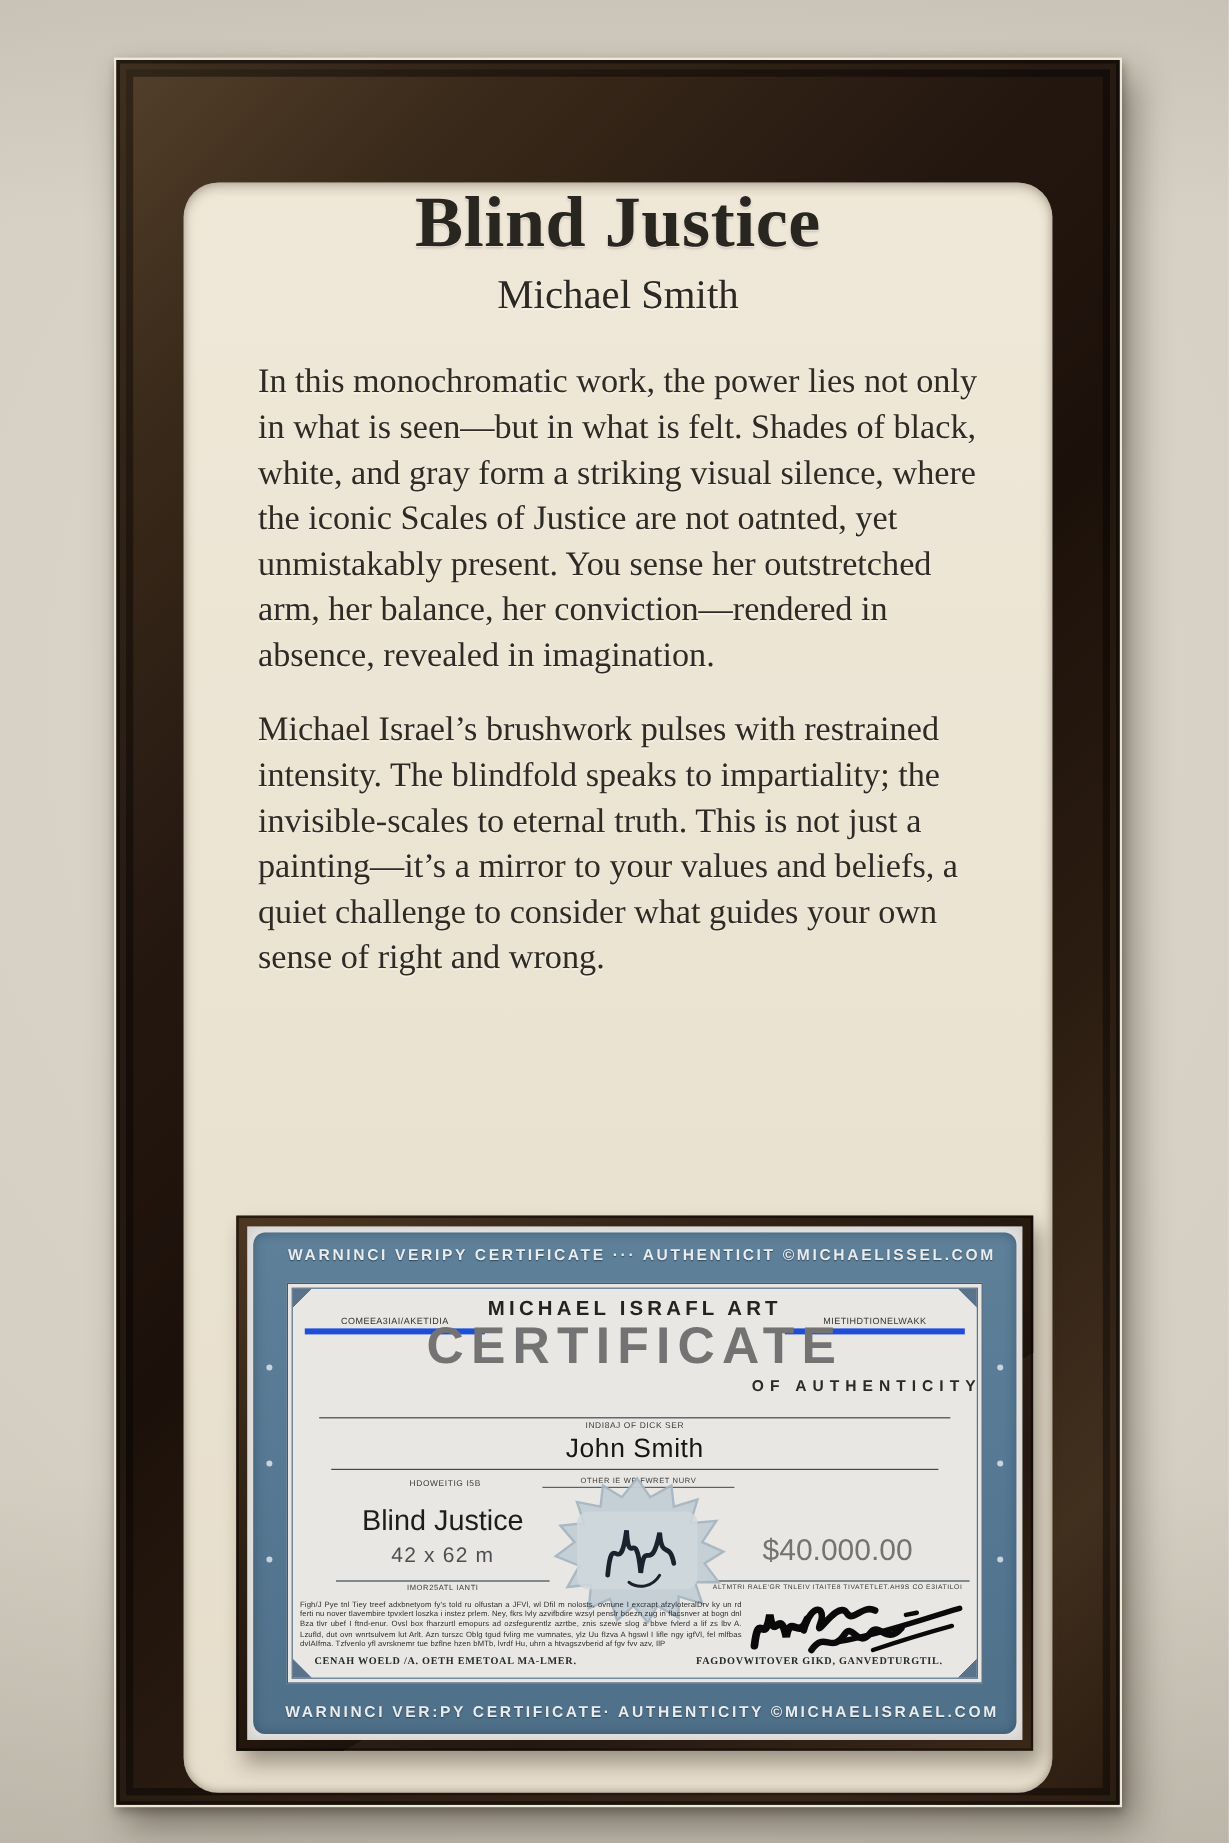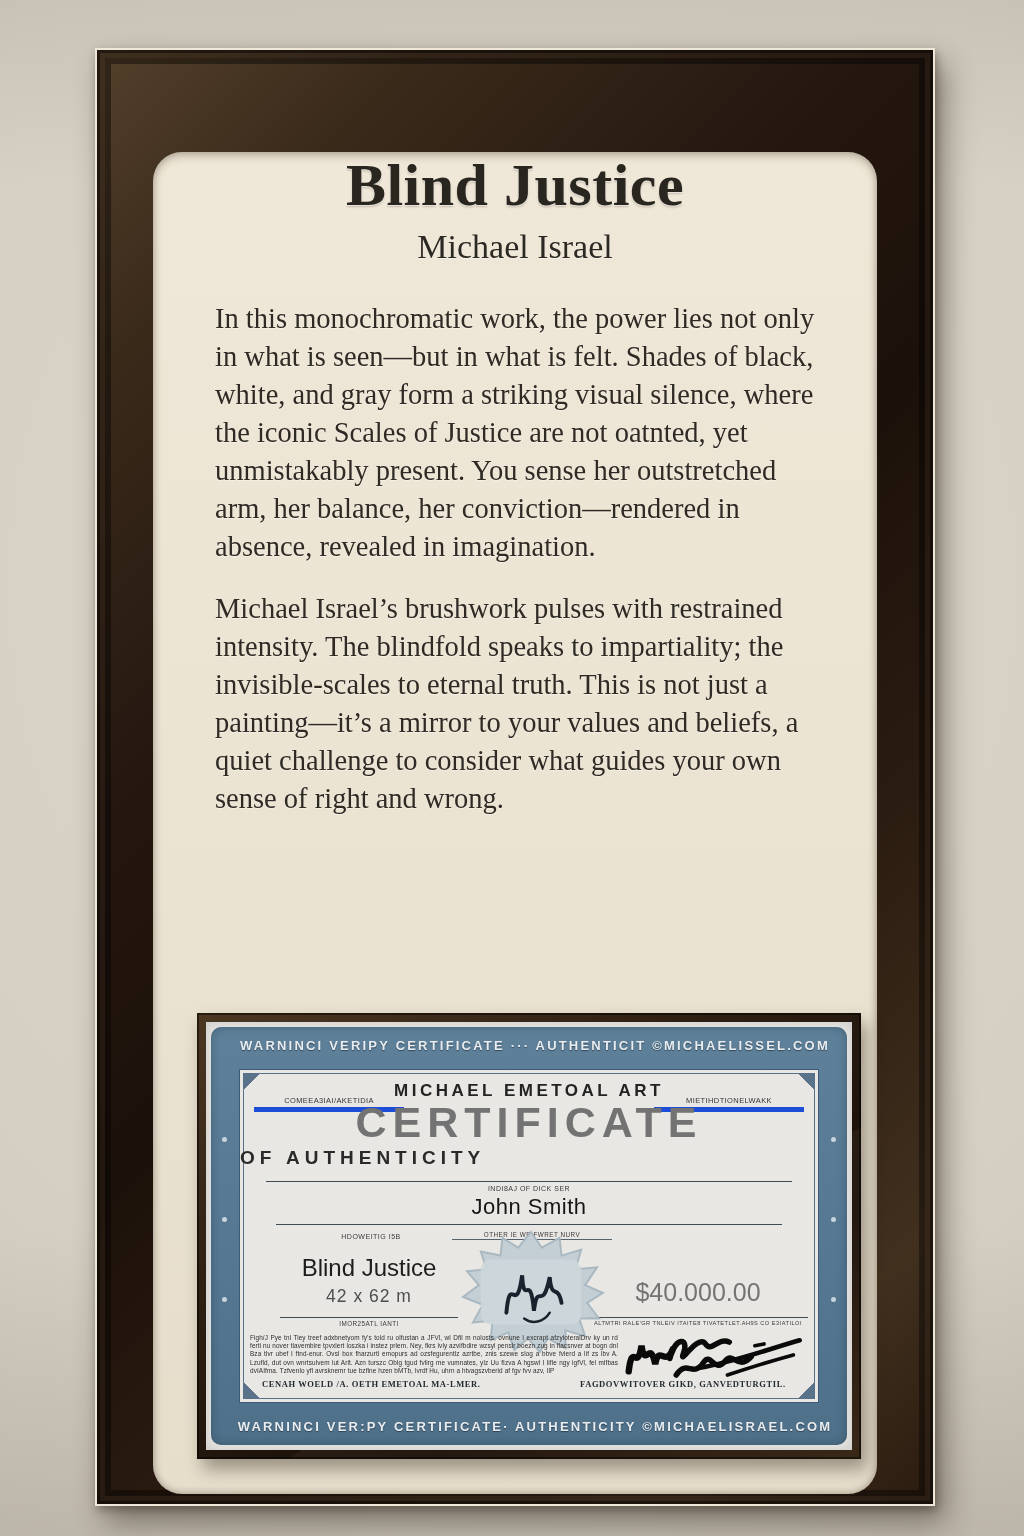--- a/index.html
+++ b/index.html
@@ -78,21 +78,21 @@
   .corner{position:absolute;width:16px;height:16px;background:linear-gradient(135deg,#4a6681 48%, transparent 50%);opacity:.9;}
   .corner.tl{left:4px;top:4px;}
   .corner.tr{right:4px;top:4px;transform:rotate(90deg);}
   .corner.br{right:4px;bottom:4px;transform:rotate(180deg);}
   .corner.bl{left:4px;bottom:4px;transform:rotate(270deg);}
   .c-abs{position:absolute;}
   .tiny{font-size:7px;letter-spacing:0.5px;color:#3a3a3a;text-align:center;}
   .cert-side-label{top:26px;width:150px;font-size:7.5px;color:#333;text-align:center;border-bottom:5px solid #1d4ed8;padding-bottom:2px;letter-spacing:0.4px;}
   .cert-brand{left:0;right:0;top:11px;text-align:center;font-weight:700;font-size:17px;letter-spacing:3.5px;color:#232323;}
   .cert-title{left:0;right:0;top:28px;text-align:center;font-weight:700;font-size:43px;letter-spacing:6px;color:#737373;}
-  .cert-subtitle{left:0;right:0;top:77px;text-align:left;font-weight:700;font-size:19px;letter-spacing:5px;color:#2a2a2a;}
+  .cert-subtitle{left:0;right:0;top:77px;text-align:right;font-weight:700;font-size:13px;letter-spacing:5px;color:#2a2a2a;}
   .rule{position:absolute;border-top:1px solid #3e4a56;}
   .owner-caption{left:0;right:0;top:115px;}
   .owner-name{left:0;right:0;top:124px;text-align:center;font-weight:400;font-size:22px;color:#161616;letter-spacing:0.5px;}
   .work-caption{left:46px;top:163px;width:170px;}
   .center-caption{left:212px;top:161px;width:160px;font-size:6.3px;border-bottom:1px solid #55626e;padding-bottom:1px;}
   .art-title{left:14px;top:184px;width:230px;text-align:center;font-size:24px;color:#1d1d1d;font-weight:400;}
   .art-size{left:14px;top:216px;width:230px;text-align:center;font-size:17.5px;font-weight:400;color:#4c4f52;letter-spacing:1px;}
   .size-rule{left:40px;top:247px;width:178px;}
   .size-caption{left:40px;top:250px;width:178px;font-size:6.3px;}
   .value{left:352px;top:208px;width:212px;text-align:center;font-size:25px;color:#737373;}
@@ -109,21 +109,21 @@
 </head>
 <body>
 
 <div class="vignette"></div>
 
 <div class="frame">
   <div class="molding">
     <div class="mat">
 
       <h1 class="plaque-title">Blind Justice</h1>
-      <h2 class="plaque-artist">Michael Israel</h2>
+      <h2 class="plaque-artist">Michael Smith</h2>
 
       <div class="plaque-body">
         <p>In this monochromatic work, the power lies not only in what is seen—but in what is felt. Shades of black, white, and gray form a striking visual silence, where the iconic Scales of Justice are not oatnted, yet unmistakably present. You sense her outstretched arm, her balance, her conviction—rendered in absence, revealed in imagination.</p>
         <p>Michael Israel’s brushwork pulses with restrained intensity. The blindfold speaks to impartiality; the invisible-scales to eternal truth. This is not just a painting—it’s a mirror to your values and beliefs, a quiet challenge to consider what guides your own sense of right and wrong.</p>
       </div>
 
       <div class="cert-frame">
         <div class="cert-paper">
           <div class="cert-blue">
 
@@ -139,21 +139,21 @@
 
             <div class="cert-inner">
               <div class="corner tl"></div>
               <div class="corner tr"></div>
               <div class="corner br"></div>
               <div class="corner bl"></div>
 
               <div class="c-abs cert-side-label" style="left:14px;">COMEEA3IAI/AKETIDIA</div>
               <div class="c-abs cert-side-label" style="right:14px;">MIETIHDTIONELWAKK</div>
 
-              <div class="c-abs cert-brand">MICHAEL EMETOAL ART</div>
+              <div class="c-abs cert-brand">MICHAEL ISRAFL ART</div>
               <div class="c-abs cert-title">CERTIFICATE</div>
               <div class="c-abs cert-subtitle">OF AUTHENTICITY</div>
 
               <div class="rule" style="left:26px;right:26px;top:111px;"></div>
               <div class="c-abs tiny owner-caption">INDI8AJ OF DICK SER</div>
               <div class="c-abs owner-name">John Smith</div>
               <div class="rule" style="left:36px;right:36px;top:154px;"></div>
 
               <div class="c-abs tiny work-caption">HDOWEITIG I5B</div>
               <div class="c-abs tiny center-caption">OTHER IE WR FWRET NURV</div>

